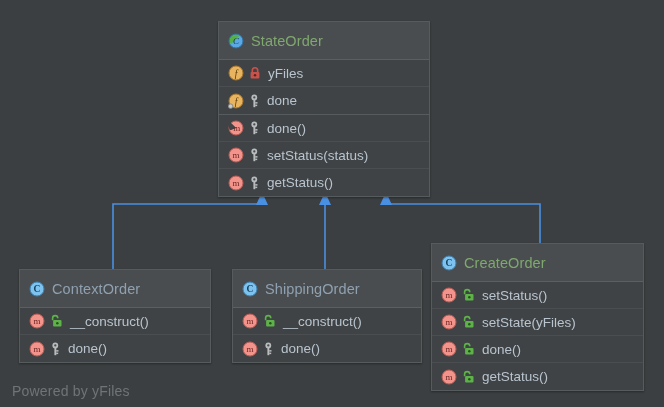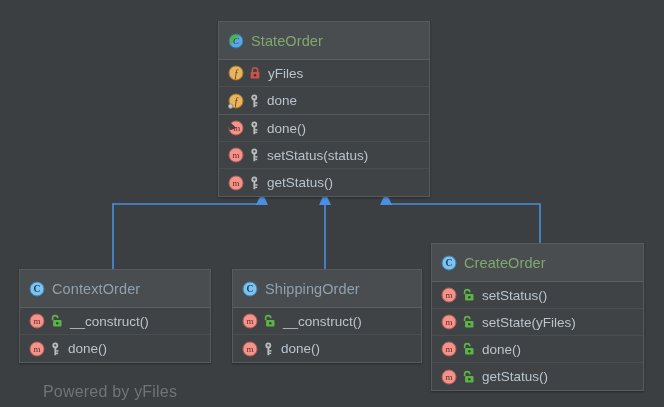--- a/index.html
+++ b/index.html
@@ -78,24 +78,23 @@
     display: inline-block;
     line-height: 0;
   }
   .ico svg { display: block; }
 
   
   #watermark {
     position: absolute;
     left: 12px;
     top: 383px;
-    font-size: 16px;
+    font-size: 14px;
     color: #6f7477;
     letter-spacing: 0.2px;
-    margin-left: 31px;
   }
 </style>
 </head>
 <body>
 
 <div id="canvas">
 
   <svg id="edges" viewBox="0 0 664 407" width="664" height="407">
 
     <g>

